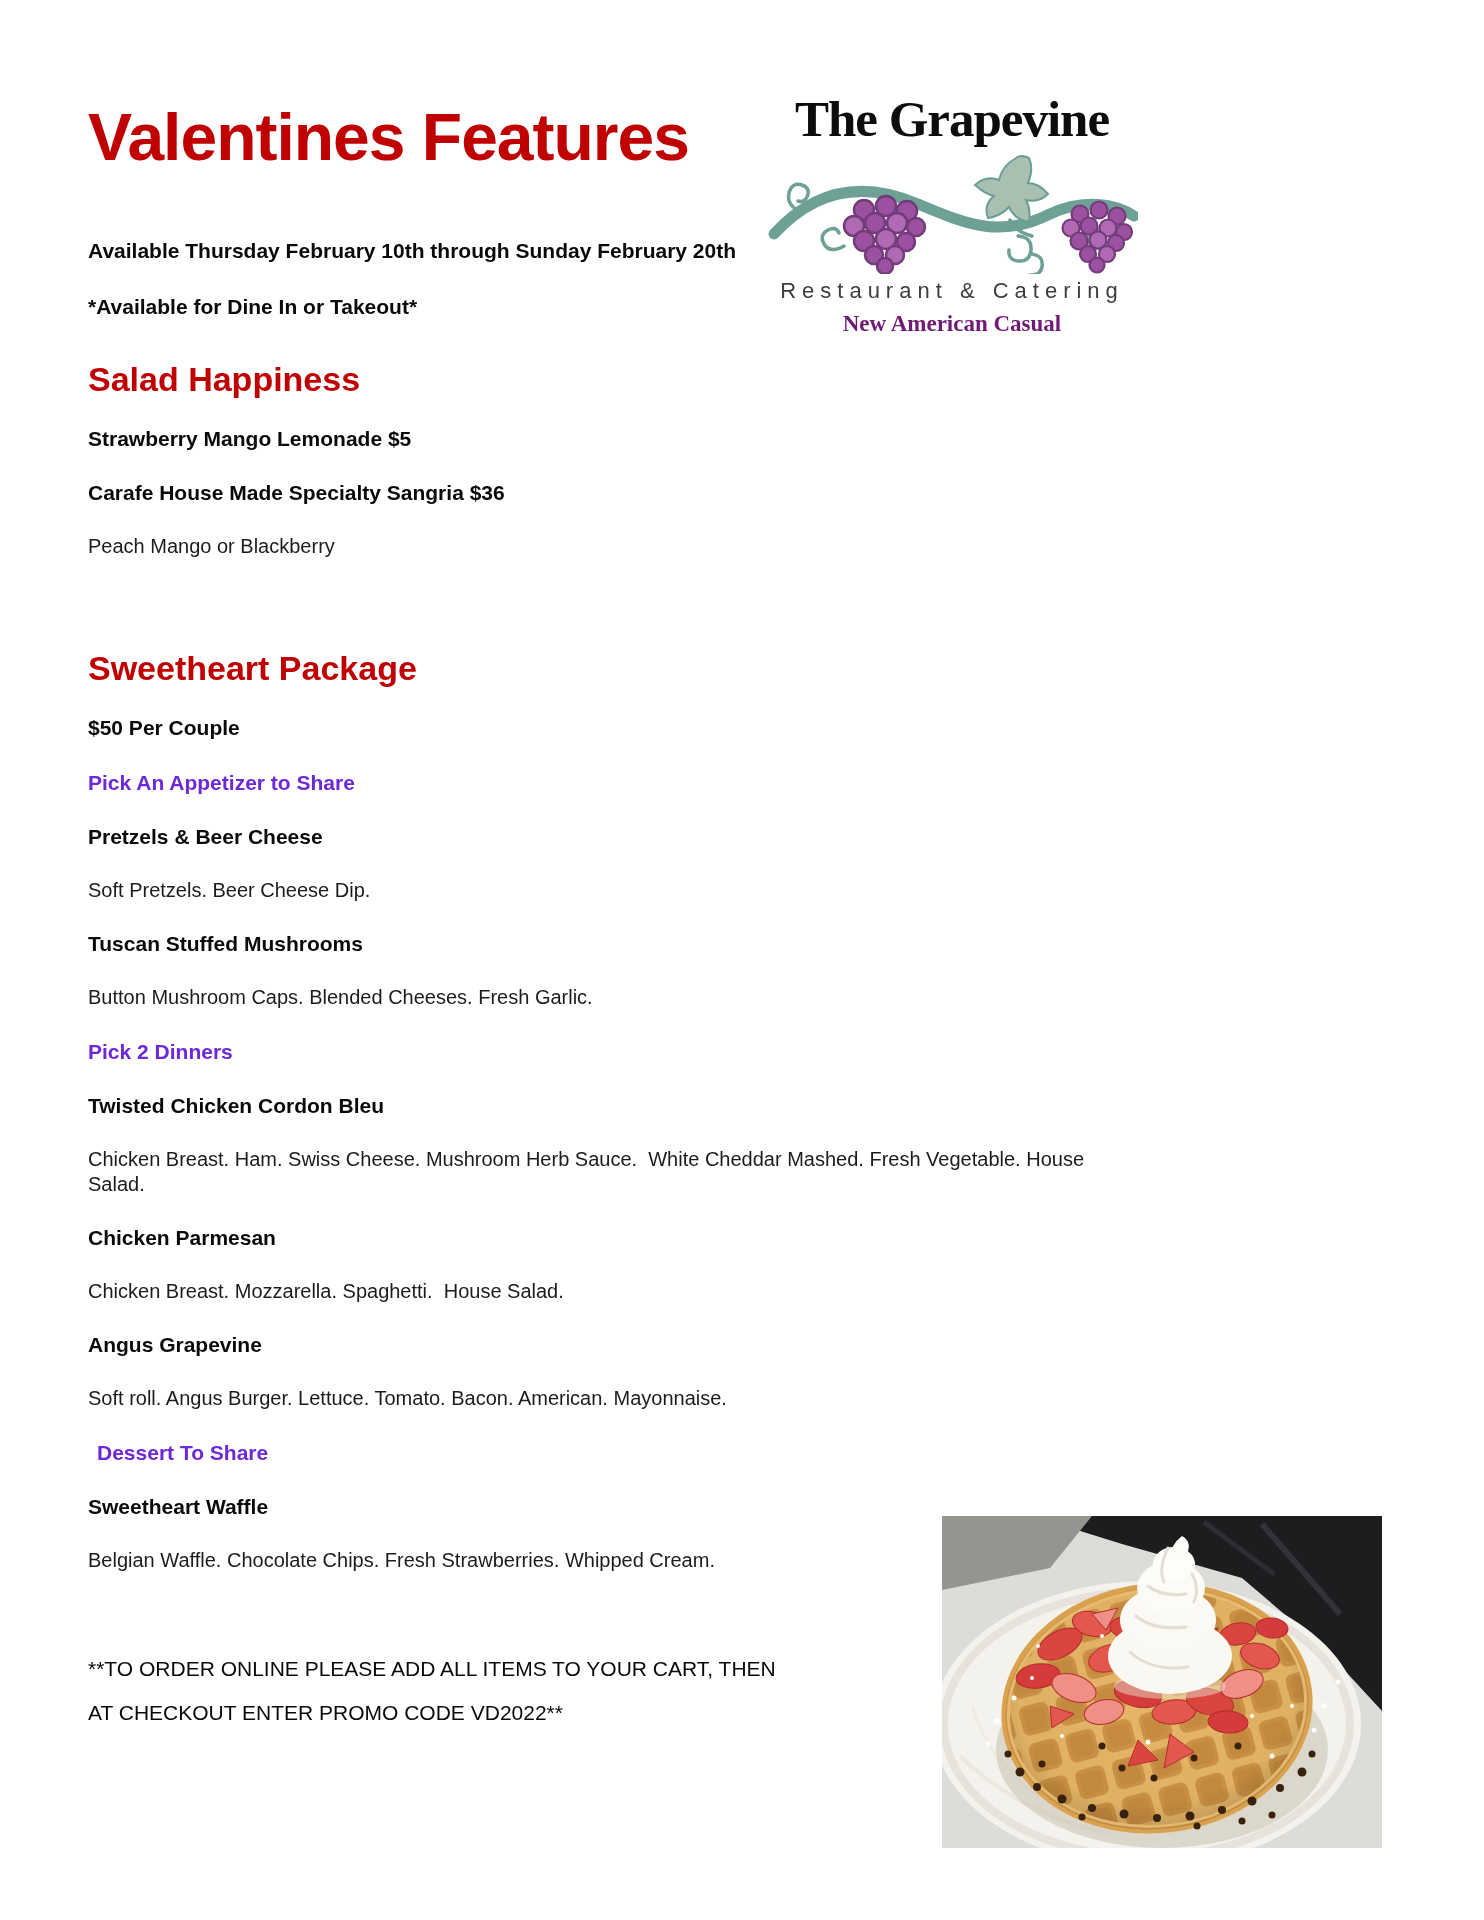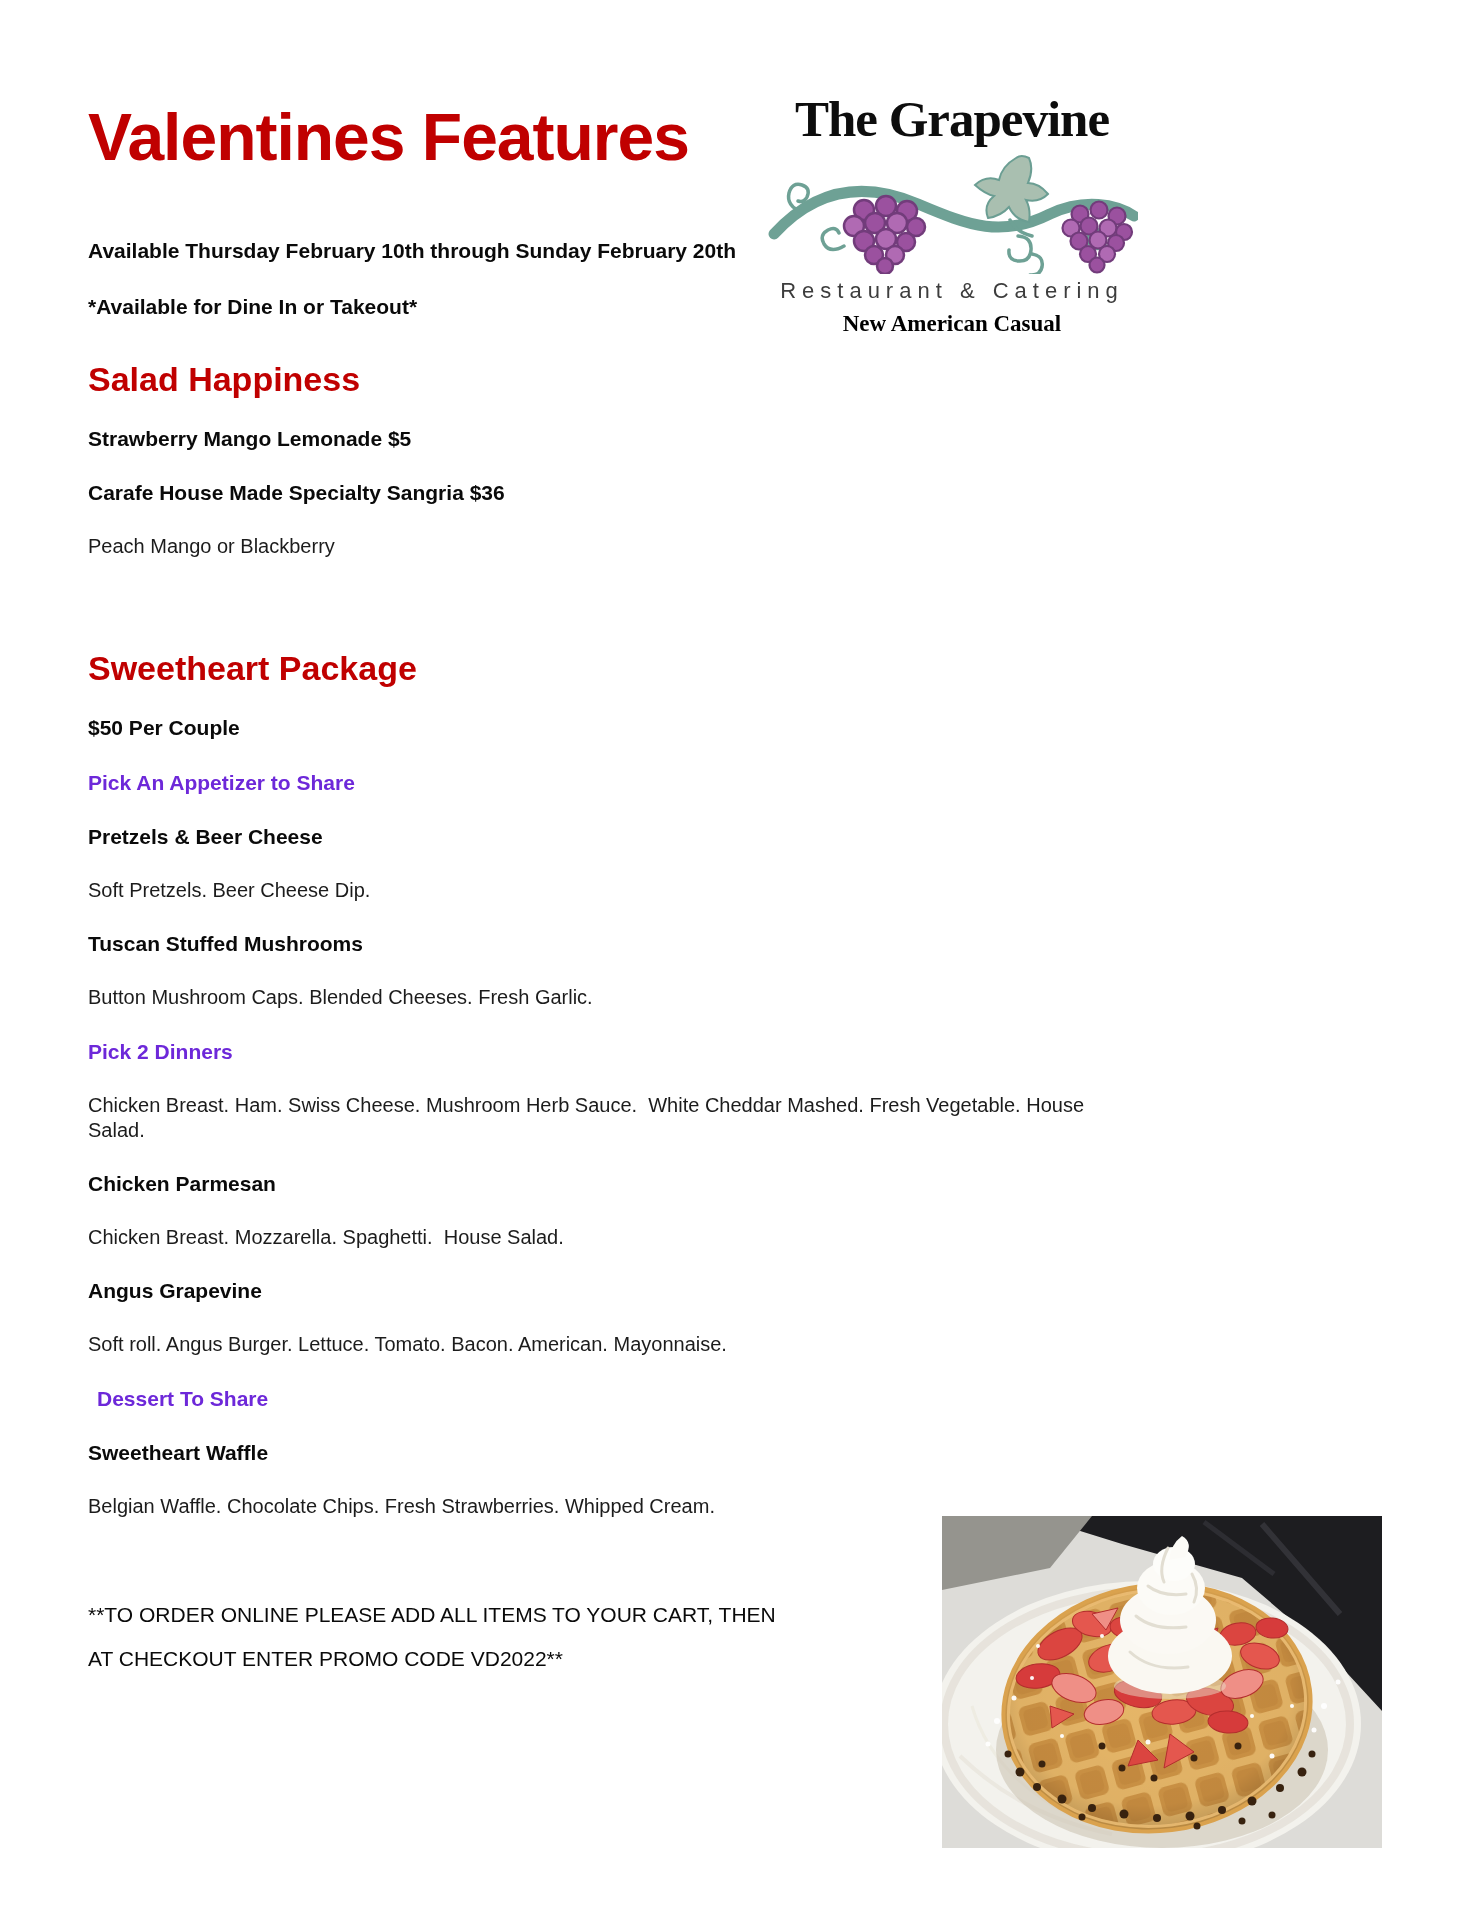--- a/index.html
+++ b/index.html
@@ -94,21 +94,21 @@
     font-size:22px;
     letter-spacing:6px;
     color:#3d3d3d;
     white-space:nowrap;
   }
   .logo-tagline{
     margin-top:7px;
     font-family:"Liberation Serif", serif;
     font-weight:bold;
     font-size:23px;
-    color:#000000;
+    color:#701a75;
   }
   
   .photo{
     position:absolute;
     left:942px; top:1516px;
     width:440px; height:332px;
   }
 </style>
 </head>
 <body>
@@ -133,20 +133,21 @@
   <p class="red-label">Pick An Appetizer to Share</p>
 
   <p class="item">Pretzels &amp; Beer Cheese</p>
   <p class="desc">Soft Pretzels. Beer Cheese Dip.</p>
 
   <p class="item">Tuscan Stuffed Mushrooms</p>
   <p class="desc">Button Mushroom Caps. Blended Cheeses. Fresh Garlic.</p>
 
   <p class="red-label">Pick 2 Dinners</p>
 
+  <p class="item">Twisted Chicken Cordon Bleu</p>
   <p class="desc">Chicken Breast. Ham. Swiss Cheese. Mushroom Herb Sauce.  White Cheddar Mashed. Fresh Vegetable. House Salad.</p>
 
   <p class="item">Chicken Parmesan</p>
   <p class="desc">Chicken Breast. Mozzarella. Spaghetti.  House Salad.</p>
 
   <p class="item">Angus Grapevine</p>
   <p class="desc">Soft roll. Angus Burger. Lettuce. Tomato. Bacon. American. Mayonnaise.</p>
 
   <p class="red-label indent">Dessert To Share</p>
 

